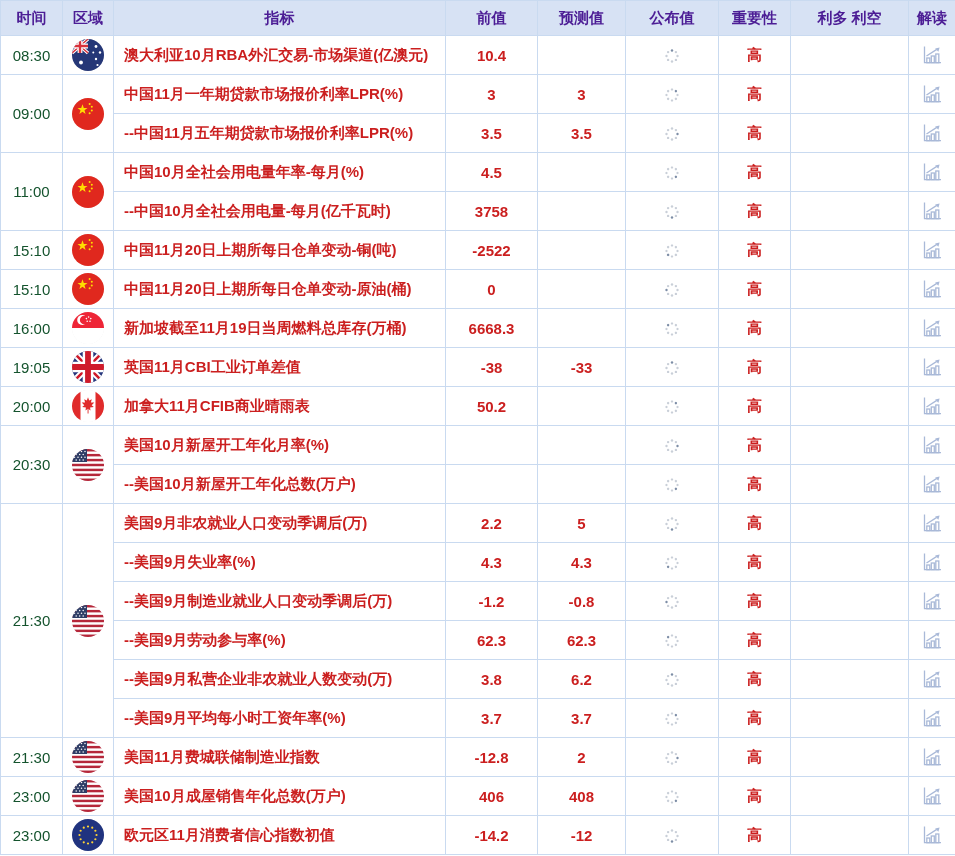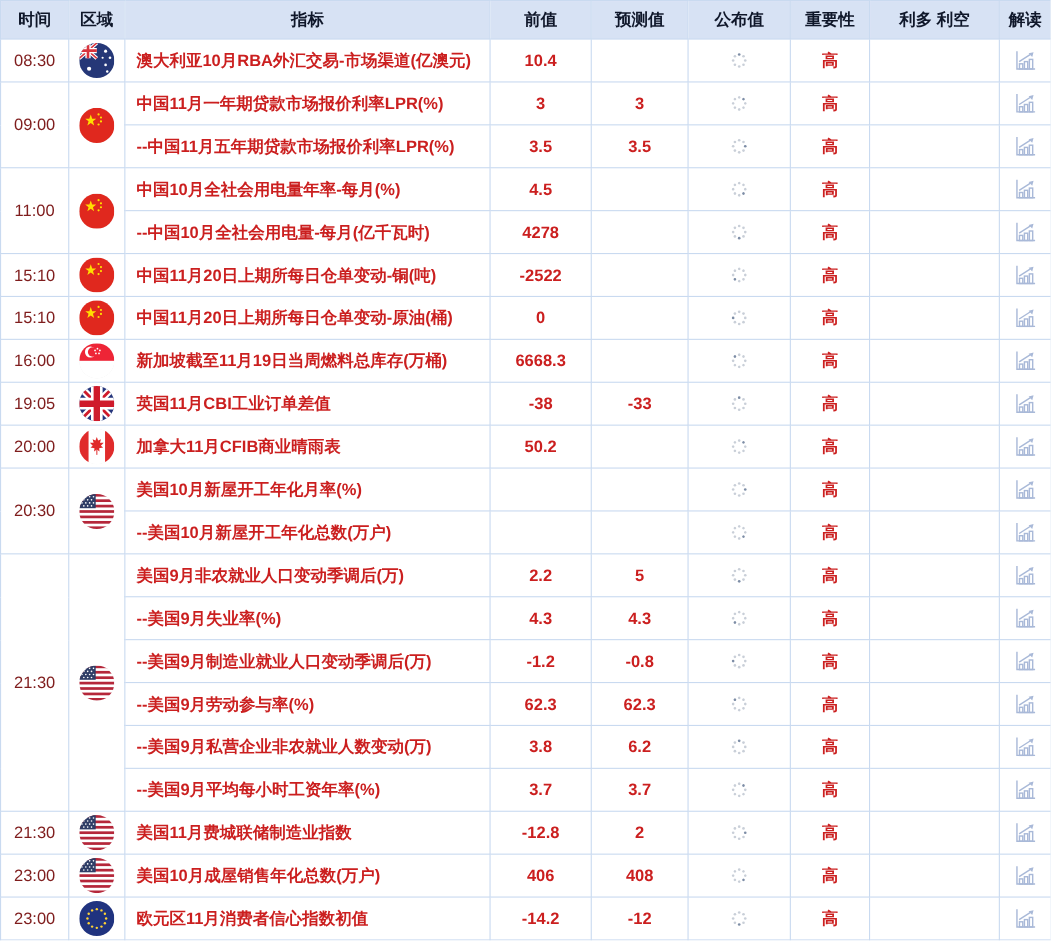--- a/index.html
+++ b/index.html
@@ -8,23 +8,23 @@
   #calendar col.c-time{width:62px;}
   #calendar col.c-region{width:51px;}
   #calendar col.c-indicator{width:332px;}
   #calendar col.c-prev{width:92px;}
   #calendar col.c-forecast{width:88px;}
   #calendar col.c-published{width:93px;}
   #calendar col.c-importance{width:72px;}
   #calendar col.c-bullbear{width:118px;}
   #calendar col.c-interpret{width:47px;}
   #calendar th,#calendar td{border:1px solid #c9daf0;padding:0;text-align:center;vertical-align:middle;overflow:hidden;}
-  #calendar thead th{background:#d7e2f4;height:34px;font-size:15px;font-weight:bold;color:#0f172a;}
+  #calendar thead th{background:#d7e2f4;height:34px;font-size:15px;font-weight:bold;color:#4c1d95;}
   #calendar tbody td{height:38px;background:#fff;}
-  .time-cell{font-size:15px;color:#7f1d1d;}
+  .time-cell{font-size:15px;color:#14532d;}
   .indicator-cell{text-align:left !important;padding-left:10px !important;}
   .red-text{color:#cb1f1f;font-weight:bold;font-size:15px;}
   .flag{display:inline-block;width:32px;height:32px;border-radius:50%;overflow:hidden;vertical-align:middle;box-shadow:0 0 0 0.5px rgba(0,0,0,0.08) inset;}
   .flag svg{display:block;width:32px;height:32px;}
   .spinner{display:inline-block;width:16px;height:16px;vertical-align:middle;}
   .chart-btn{display:inline-block;width:22px;height:22px;cursor:pointer;vertical-align:middle;}
 </style>
 </head>
 <body>
 
@@ -203,21 +203,21 @@
     <rect x="5.8" y="14" width="3" height="4.7"></rect>
     <rect x="10.3" y="12" width="3" height="6.7"></rect>
     <rect x="14.8" y="10" width="3" height="8.7"></rect>
     <path d="M5.5,12 L15.8,5.4"></path>
   </g>
   <polygon points="18.6,3.4 14.1,4.5 17.4,7.8" fill="#a9b9d8"></polygon>
             </svg></span></td>
       </tr>
       <tr>
         <td class="indicator-cell red-text">--中国10月全社会用电量-每月(亿千瓦时)</td>
-        <td class="red-text">4278</td>
+        <td class="red-text">3758</td>
         <td class="red-text"></td>
         <td><span class="spinner"><svg viewBox="0 0 16 16">
               <g transform="rotate(180 8 8)">
                 <circle cx="8" cy="2.5" r="1.2" fill="#7d8da6"></circle>
                 <circle cx="11.9" cy="4.1" r="1.2" fill="#c9cfd8"></circle>
                 <circle cx="13.5" cy="8" r="1.2" fill="#c9cfd8"></circle>
                 <circle cx="11.9" cy="11.9" r="1.2" fill="#c9cfd8"></circle>
                 <circle cx="8" cy="13.5" r="1.2" fill="#c9cfd8"></circle>
                 <circle cx="4.1" cy="11.9" r="1.2" fill="#c9cfd8"></circle>
                 <circle cx="2.5" cy="8" r="1.2" fill="#c9cfd8"></circle>

